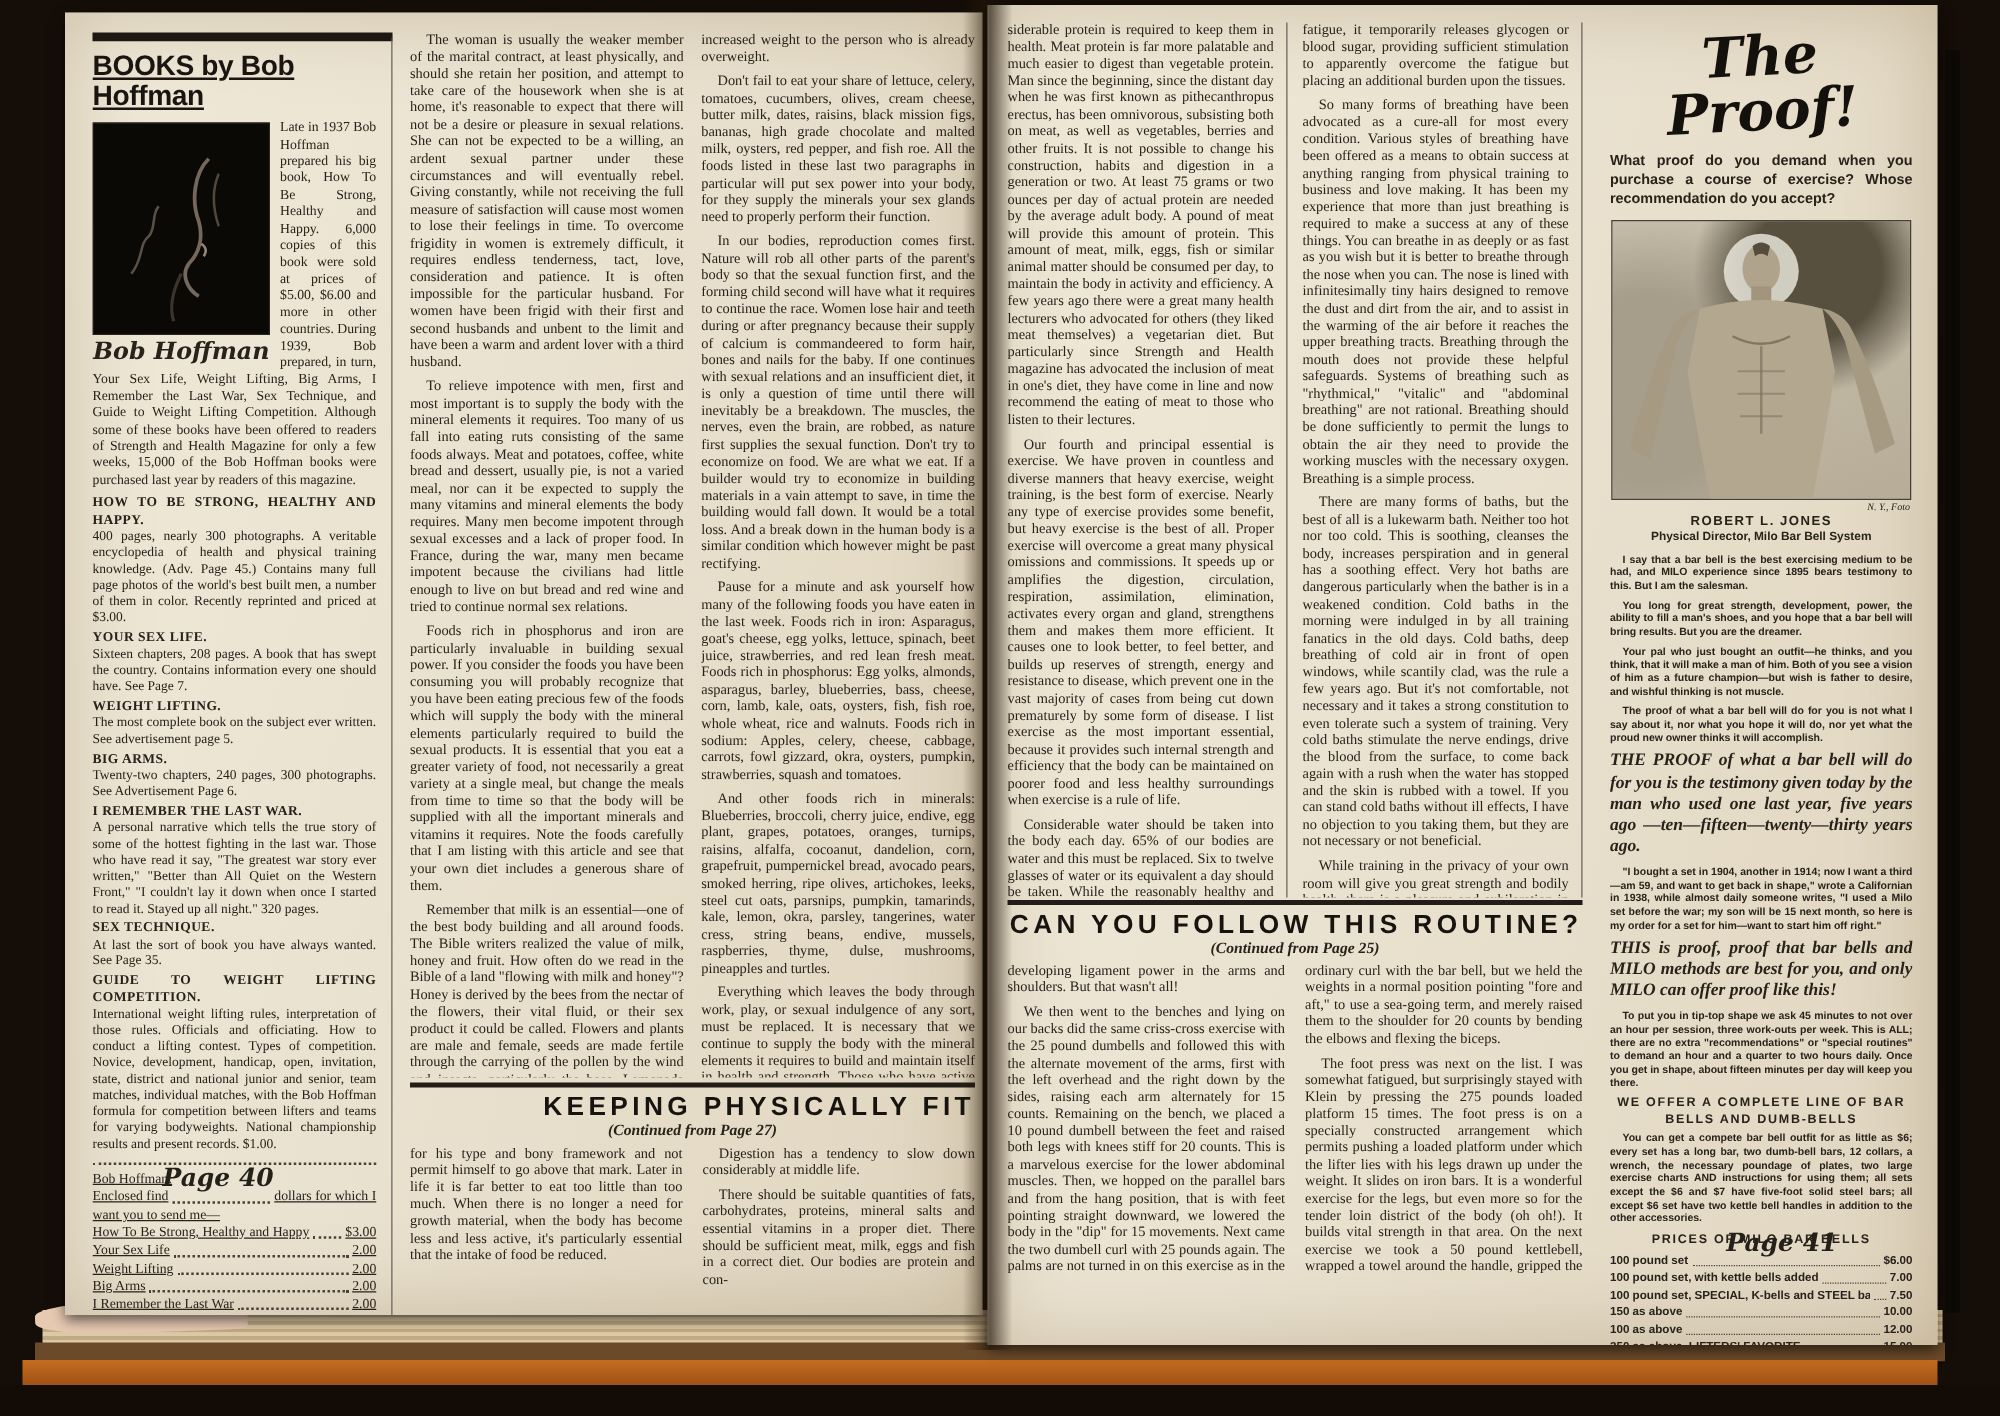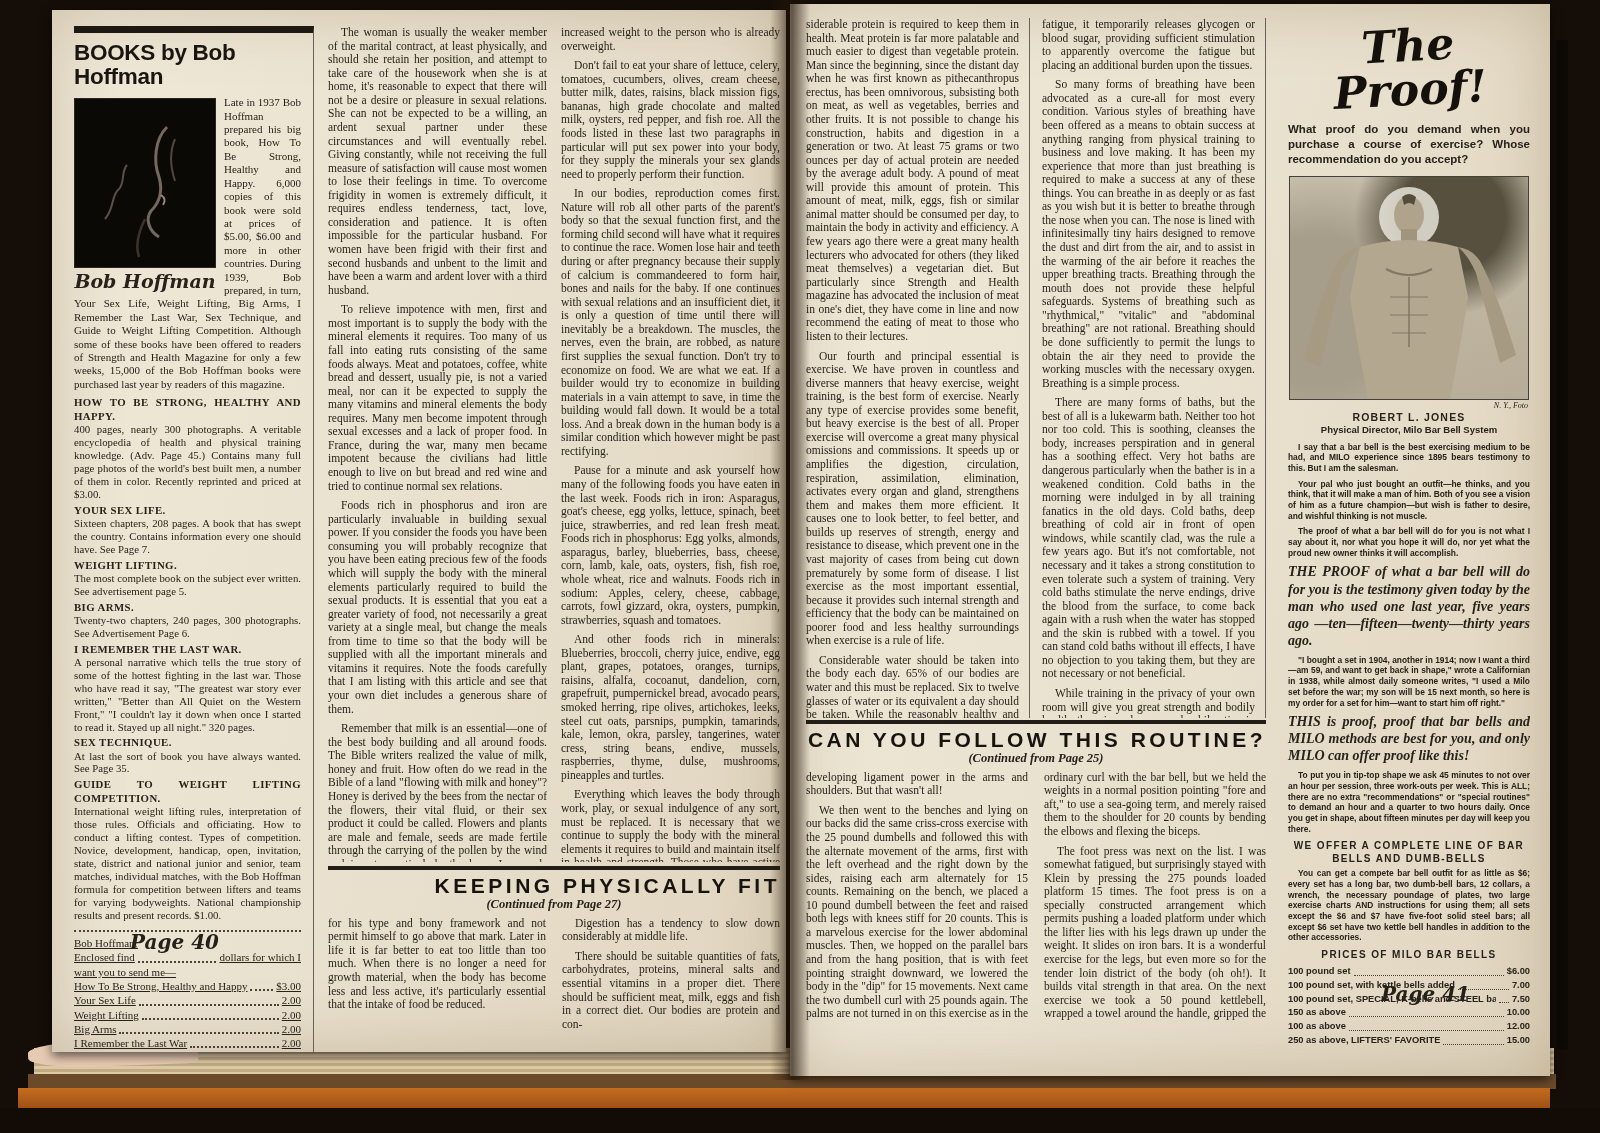--- a/index.html
+++ b/index.html
@@ -35,21 +35,21 @@
   
   .serif-col{font:11.5px/1.18 "Liberation Serif",serif;text-align:justify;overflow:hidden;}
   .serif-col p{margin:0 0 6px;text-indent:13px;}
   .no-first-indent p:first-child{text-indent:0;}
   .colrule-r{border-right:1px solid #69625a;padding-right:10px;}
 
   
   .feature{grid-row:1/3;border-top:7px solid #1d1812;padding-top:6px;overflow:hidden;
     border-right:1px solid #69625a;padding-right:12px;position:relative;}
   .feature-title{font:700 22.5px/1.05 "Liberation Sans",sans-serif;letter-spacing:-.3px;
-    color:#191510;margin:2px 0 8px;}
+    color:#191510;margin:2px 0 8px;text-decoration:underline;}
   .photo-wrap{float:left;width:142px;margin:2px 8px 2px 0;}
   .hoffman-photo{width:140px;height:168px;background:#0c0a08;border:1px solid #2a251f;}
   .script-caption{font:italic 700 19px/1.2 "DejaVu Serif",serif;text-align:center;margin-top:2px;}
   .feature-body{font:11px/1.22 "Liberation Serif",serif;text-align:justify;}
   .feature-body .intro{margin:0 0 4px;}
   .entry-head{font:700 10.8px/1.3 "Liberation Serif",serif;letter-spacing:.4px;margin-top:2px;}
   .entry-body{font:10.8px/1.2 "Liberation Serif",serif;text-align:justify;margin-bottom:2px;}
   .dotted-rule{border-top:2px dotted #4a4238;margin:8px 0 4px;}
   .order-form{font:11px/1.3 "Liberation Serif",serif;text-decoration:underline;}
   .of-row{display:flex;align-items:flex-end;justify-content:flex-end;}
@@ -248,20 +248,21 @@
             <path d="M100 120 h38 M100 138 h38 M102 156 h34" stroke="#7d7260" stroke-width="1.6" opacity=".55"></path>
             <path d="M78 150 q41 16 82 0" stroke="#8d English826e" stroke-width="0" fill="none"></path>
           </svg>
         </div>
         <div class="photo-credit">N. Y., Foto</div>
         <div class="cap-name">ROBERT L. JONES</div>
         <div class="cap-role">Physical Director, Milo Bar Bell System</div>
 
         <div class="ad-small">
             <p>I say that a bar bell is the best exercising medium to be had, and MILO experience since 1895 bears testimony to this. But I am the salesman.</p>
+            <p>You long for great strength, development, power, the ability to fill a man's shoes, and you hope that a bar bell will bring results. But you are the dreamer.</p>
             <p>Your pal who just bought an outfit—he thinks, and you think, that it will make a man of him. Both of you see a vision of him as a future champion—but wish is father to desire, and wishful thinking is not muscle.</p>
             <p>The proof of what a bar bell will do for you is not what I say about it, nor what you hope it will do, nor yet what the proud new owner thinks it will accomplish.</p>
           </div>
 
         <div class="ad-em">THE PROOF of what a bar bell will do for you is the testimony given today by the man who used one last year, five years ago —ten—fifteen—twenty—thirty years ago.</div>
         <div class="ad-small">
             <p>"I bought a set in 1904, another in 1914; now I want a third—am 59, and want to get back in shape," wrote a Californian in 1938, while almost daily someone writes, "I used a Milo set before the war; my son will be 15 next month, so here is my order for a set for him—want to start him off right."</p>
           </div>
         <div class="ad-em">THIS is proof, proof that bar bells and MILO methods are best for you, and only MILO can offer proof like this!</div>
         <div class="ad-small">

